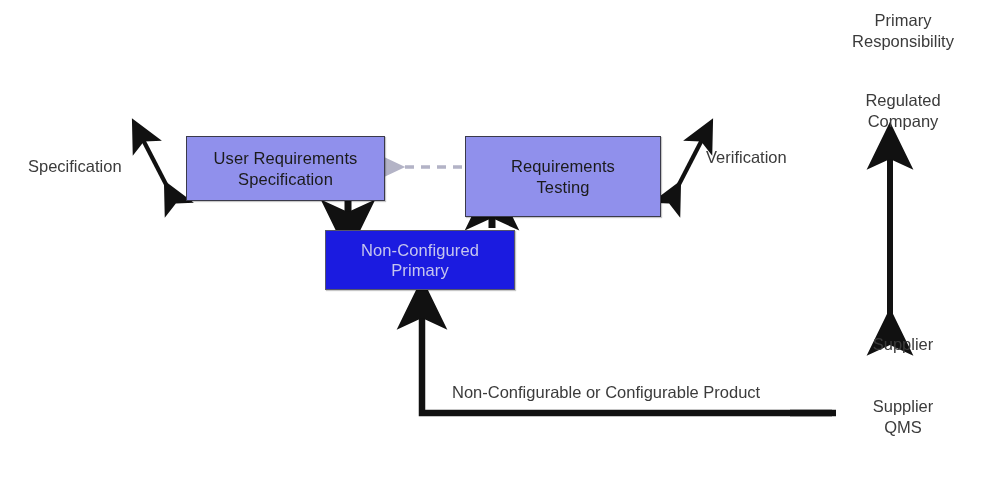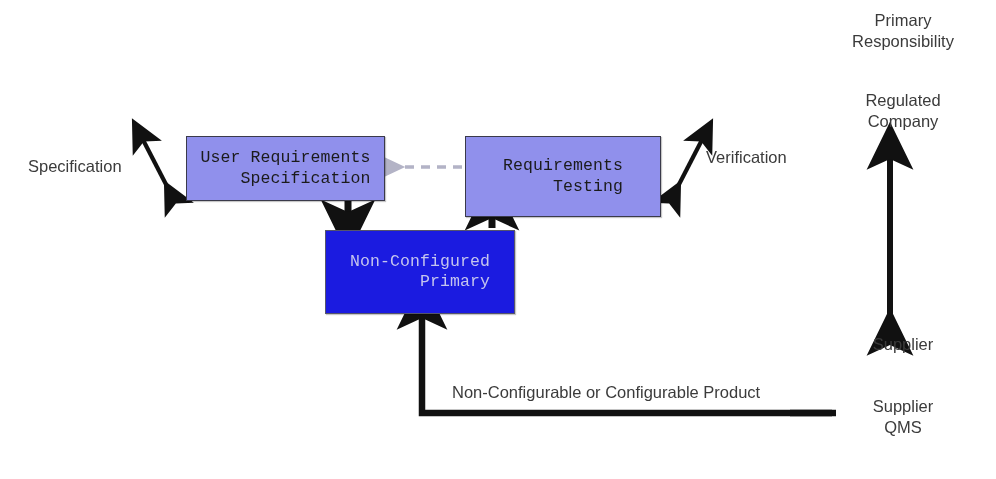--- a/index.html
+++ b/index.html
@@ -26,24 +26,23 @@
     top: 0;
     width: 996px;
     height: 479px;
   }
   .node {
     position: absolute;
     box-sizing: border-box;
     display: flex;
     align-items: center;
     justify-content: center;
-    text-align: right;
+    text-align: center;
     line-height: 1.22;
     letter-spacing: 0.1px;
-    font-family: Liberation Mono, monospace;
   }
   .node-light {
     background: #9090ec;
     border: 1.5px solid #3a3a4a;
     color: #1b1b1b;
     font-size: 16.5px;
     box-shadow: 1px 1px 1px rgba(0,0,0,0.22);
   }
   .node-dark {
     background: #1b1be0;
@@ -56,21 +55,21 @@
     position: absolute;
     color: #3b3b3b;
     font-size: 16.5px;
     line-height: 1.25;
     text-align: center;
     white-space: nowrap;
   }
   .free-label.wrap { white-space: normal; }
   #urs-box   { left: 186px; top: 136px; width: 199px; height: 65px; }
   #rt-box    { left: 465px; top: 136px; width: 196px; height: 81px; }
-  #ncp-box   { left: 325px; top: 230px; width: 190px; height: 84px; }
+  #ncp-box   { left: 325px; top: 230px; width: 190px; height: 60px; }
   #lbl-specification { left: 28px;  top: 156px; }
   #lbl-verification  { left: 706px; top: 147px; }
   #lbl-bottom        { left: 452px; top: 382px; }
   #lbl-primary-resp  { left: 843px; top: 10px;  width: 120px; }
   #lbl-regulated     { left: 843px; top: 90px;  width: 120px; }
   #lbl-supplier      { left: 843px; top: 334px; width: 120px; }
   #lbl-supplier-qms  { left: 843px; top: 396px; width: 120px; }
 </style>
 </head>
 <body>

